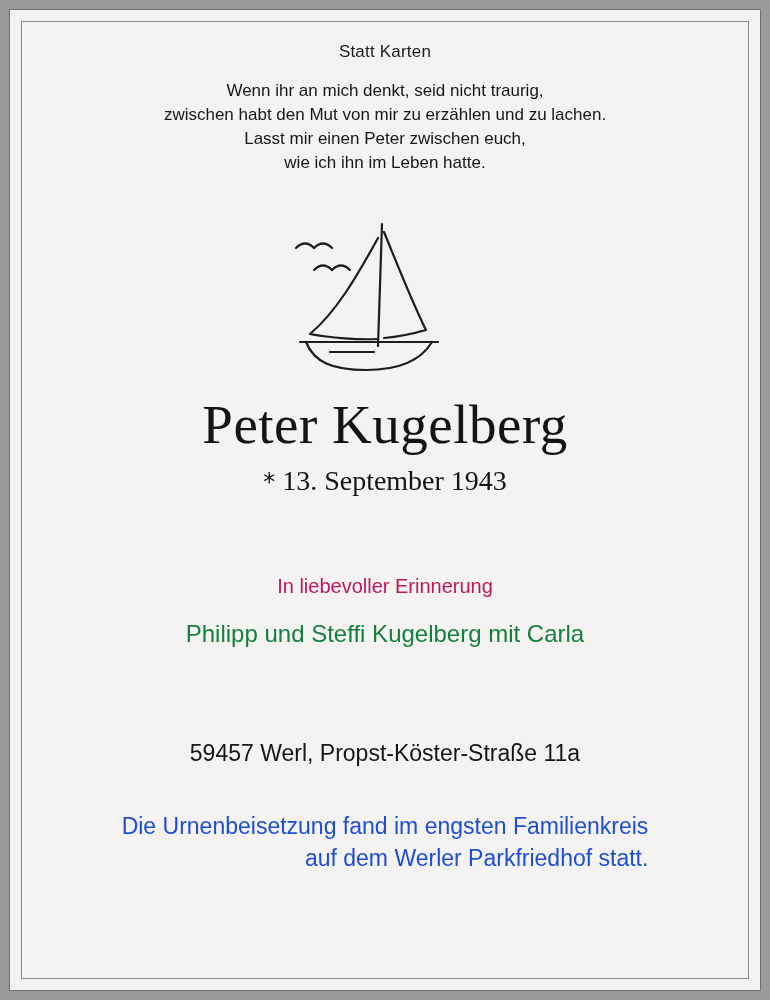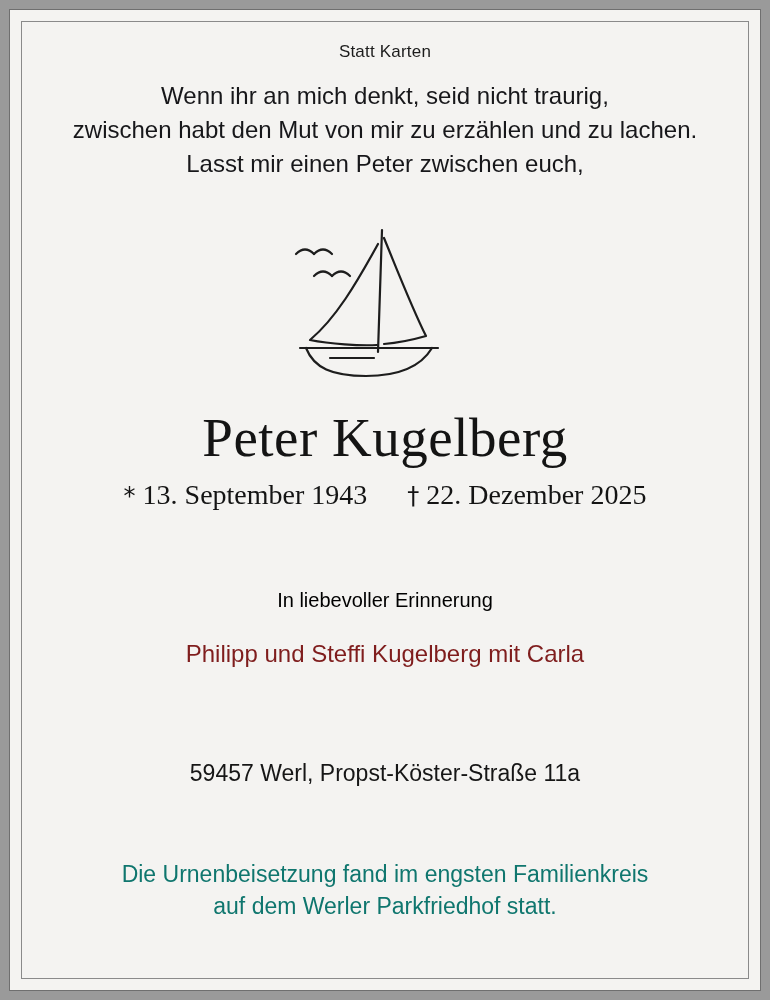--- a/index.html
+++ b/index.html
@@ -41,21 +41,21 @@
     padding-top: 20px;
   }
   .statt-karten {
     font-size: 17px;
     letter-spacing: 0.2px;
     margin-bottom: 17px;
     color: #1c1c1c;
   }
   .poem {
     text-align: center;
-    font-size: 24px;
+    font-size: 17px;
     line-height: 1.42;
     color: #17171a;
     max-width: 690px;
   }
   .poem div {
     white-space: nowrap;
   }
   .emblem {
     margin-top: 28px;
     margin-bottom: 6px;
@@ -63,21 +63,21 @@
     display: flex;
     align-items: center;
     justify-content: center;
   }
   .name {
     font-family: "Liberation Serif", serif;
     font-size: 55px;
     font-weight: 400;
     letter-spacing: 0.5px;
     color: #141414;
-    margin-top: 14px;
+    margin-top: 6px;
     line-height: 1.05;
   }
   .dates {
     font-family: "Liberation Serif", serif;
     font-size: 28px;
     color: #141414;
     margin-top: 12px;
     display: flex;
     gap: 40px;
     align-items: flex-end;
@@ -85,55 +85,56 @@
   .dates .sym {
     font-family: "DejaVu Sans", sans-serif;
     font-size: 24px;
   }
   .memory-block {
     margin-top: 78px;
     text-align: center;
   }
   .memory-line {
     font-size: 20px;
-    color: #000000;
+    color: #be185d;
   }
   .family-line {
     font-size: 24px;
-    margin-top: 28px;
-    color: #7f1d1d;
+    margin-top: 22px;
+    color: #15803d;
   }
   .address {
     margin-top: 92px;
     font-size: 23px;
     color: #161616;
     text-align: center;
   }
   .funeral {
-    margin-top: 72px;
+    margin-top: 44px;
     font-size: 23px;
     line-height: 1.38;
-    text-align: center;
-    color: #0f766e;
+    text-align: right;
+    color: #1d4ed8;
   }
   .funeral div { white-space: nowrap; }
 </style>
 </head>
 <body>
 
 <div class="obituary-outer">
   <div class="obituary-frame">
     <div class="obituary-inner">
 
       <div class="statt-karten">Statt Karten</div>
 
       <div class="poem">
         <div>Wenn ihr an mich denkt, seid nicht traurig,</div>
         <div>zwischen habt den Mut von mir zu erzählen und zu lachen.</div>
         <div>Lasst mir einen Peter zwischen euch,</div>
+        <div>wie ich ihn im Leben hatte.</div>
       </div>
 
       <div class="emblem">
         <svg width="230" height="175" viewBox="0 0 230 175" fill="none" stroke="#1d1d1d" stroke-width="2.2" stroke-linecap="round" stroke-linejoin="round">
 
           <path d="M112 18 L108 140"></path>
 
           <path d="M108 32 C86 72, 66 106, 40 128 C60 132, 90 134, 107 133"></path>
 
           <path d="M114 26 C128 60, 142 96, 156 124 C142 128, 126 131, 114 132"></path>
@@ -150,24 +151,20 @@
         </svg>
       </div>
 
       <div class="name">Peter Kugelberg</div>
 
       <div class="dates">
         <span>
           <span class="sym">*</span>
           <span>13. September 1943</span>
         </span>
-        <span>
-          <span class="sym">†</span>
-          <span>22. Dezember 2025</span>
-        </span>
       </div>
 
       <div class="memory-block">
         <div class="memory-line">In liebevoller Erinnerung</div>
         <div class="family-line">Philipp und Steffi Kugelberg mit Carla</div>
       </div>
 
       <div class="address">59457 Werl, Propst-Köster-Straße 11a</div>
 
       <div class="funeral">

